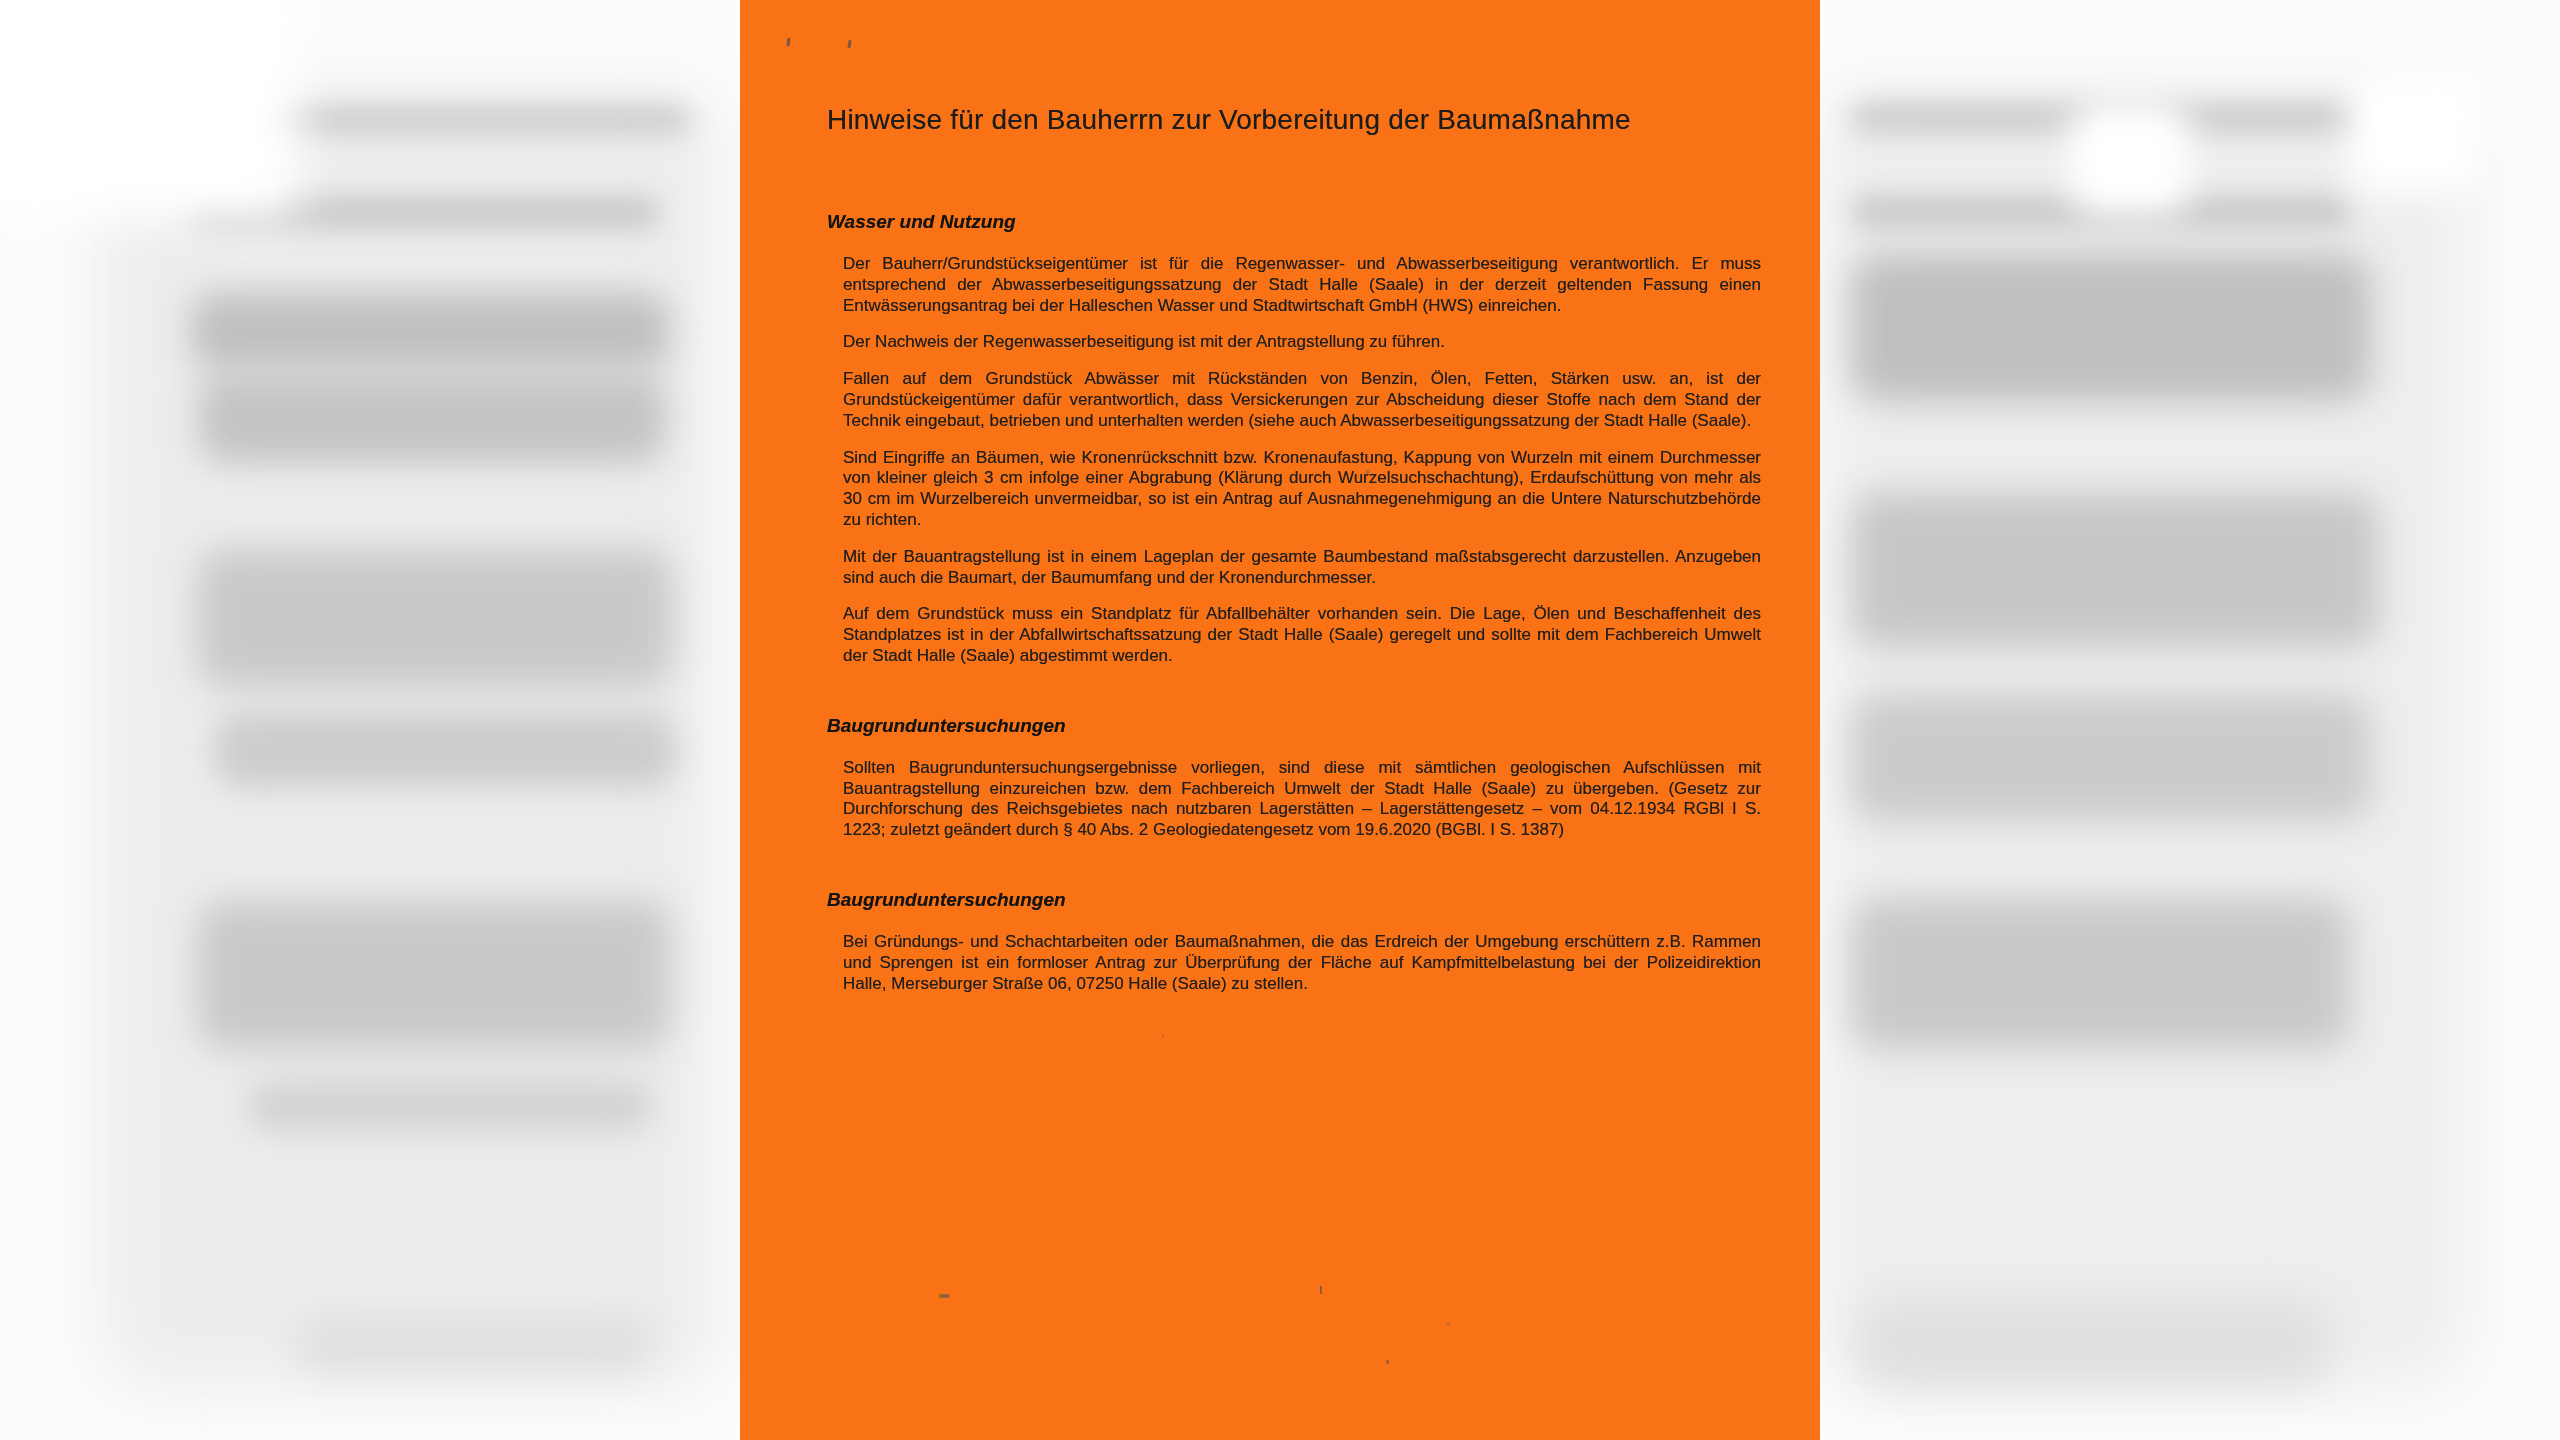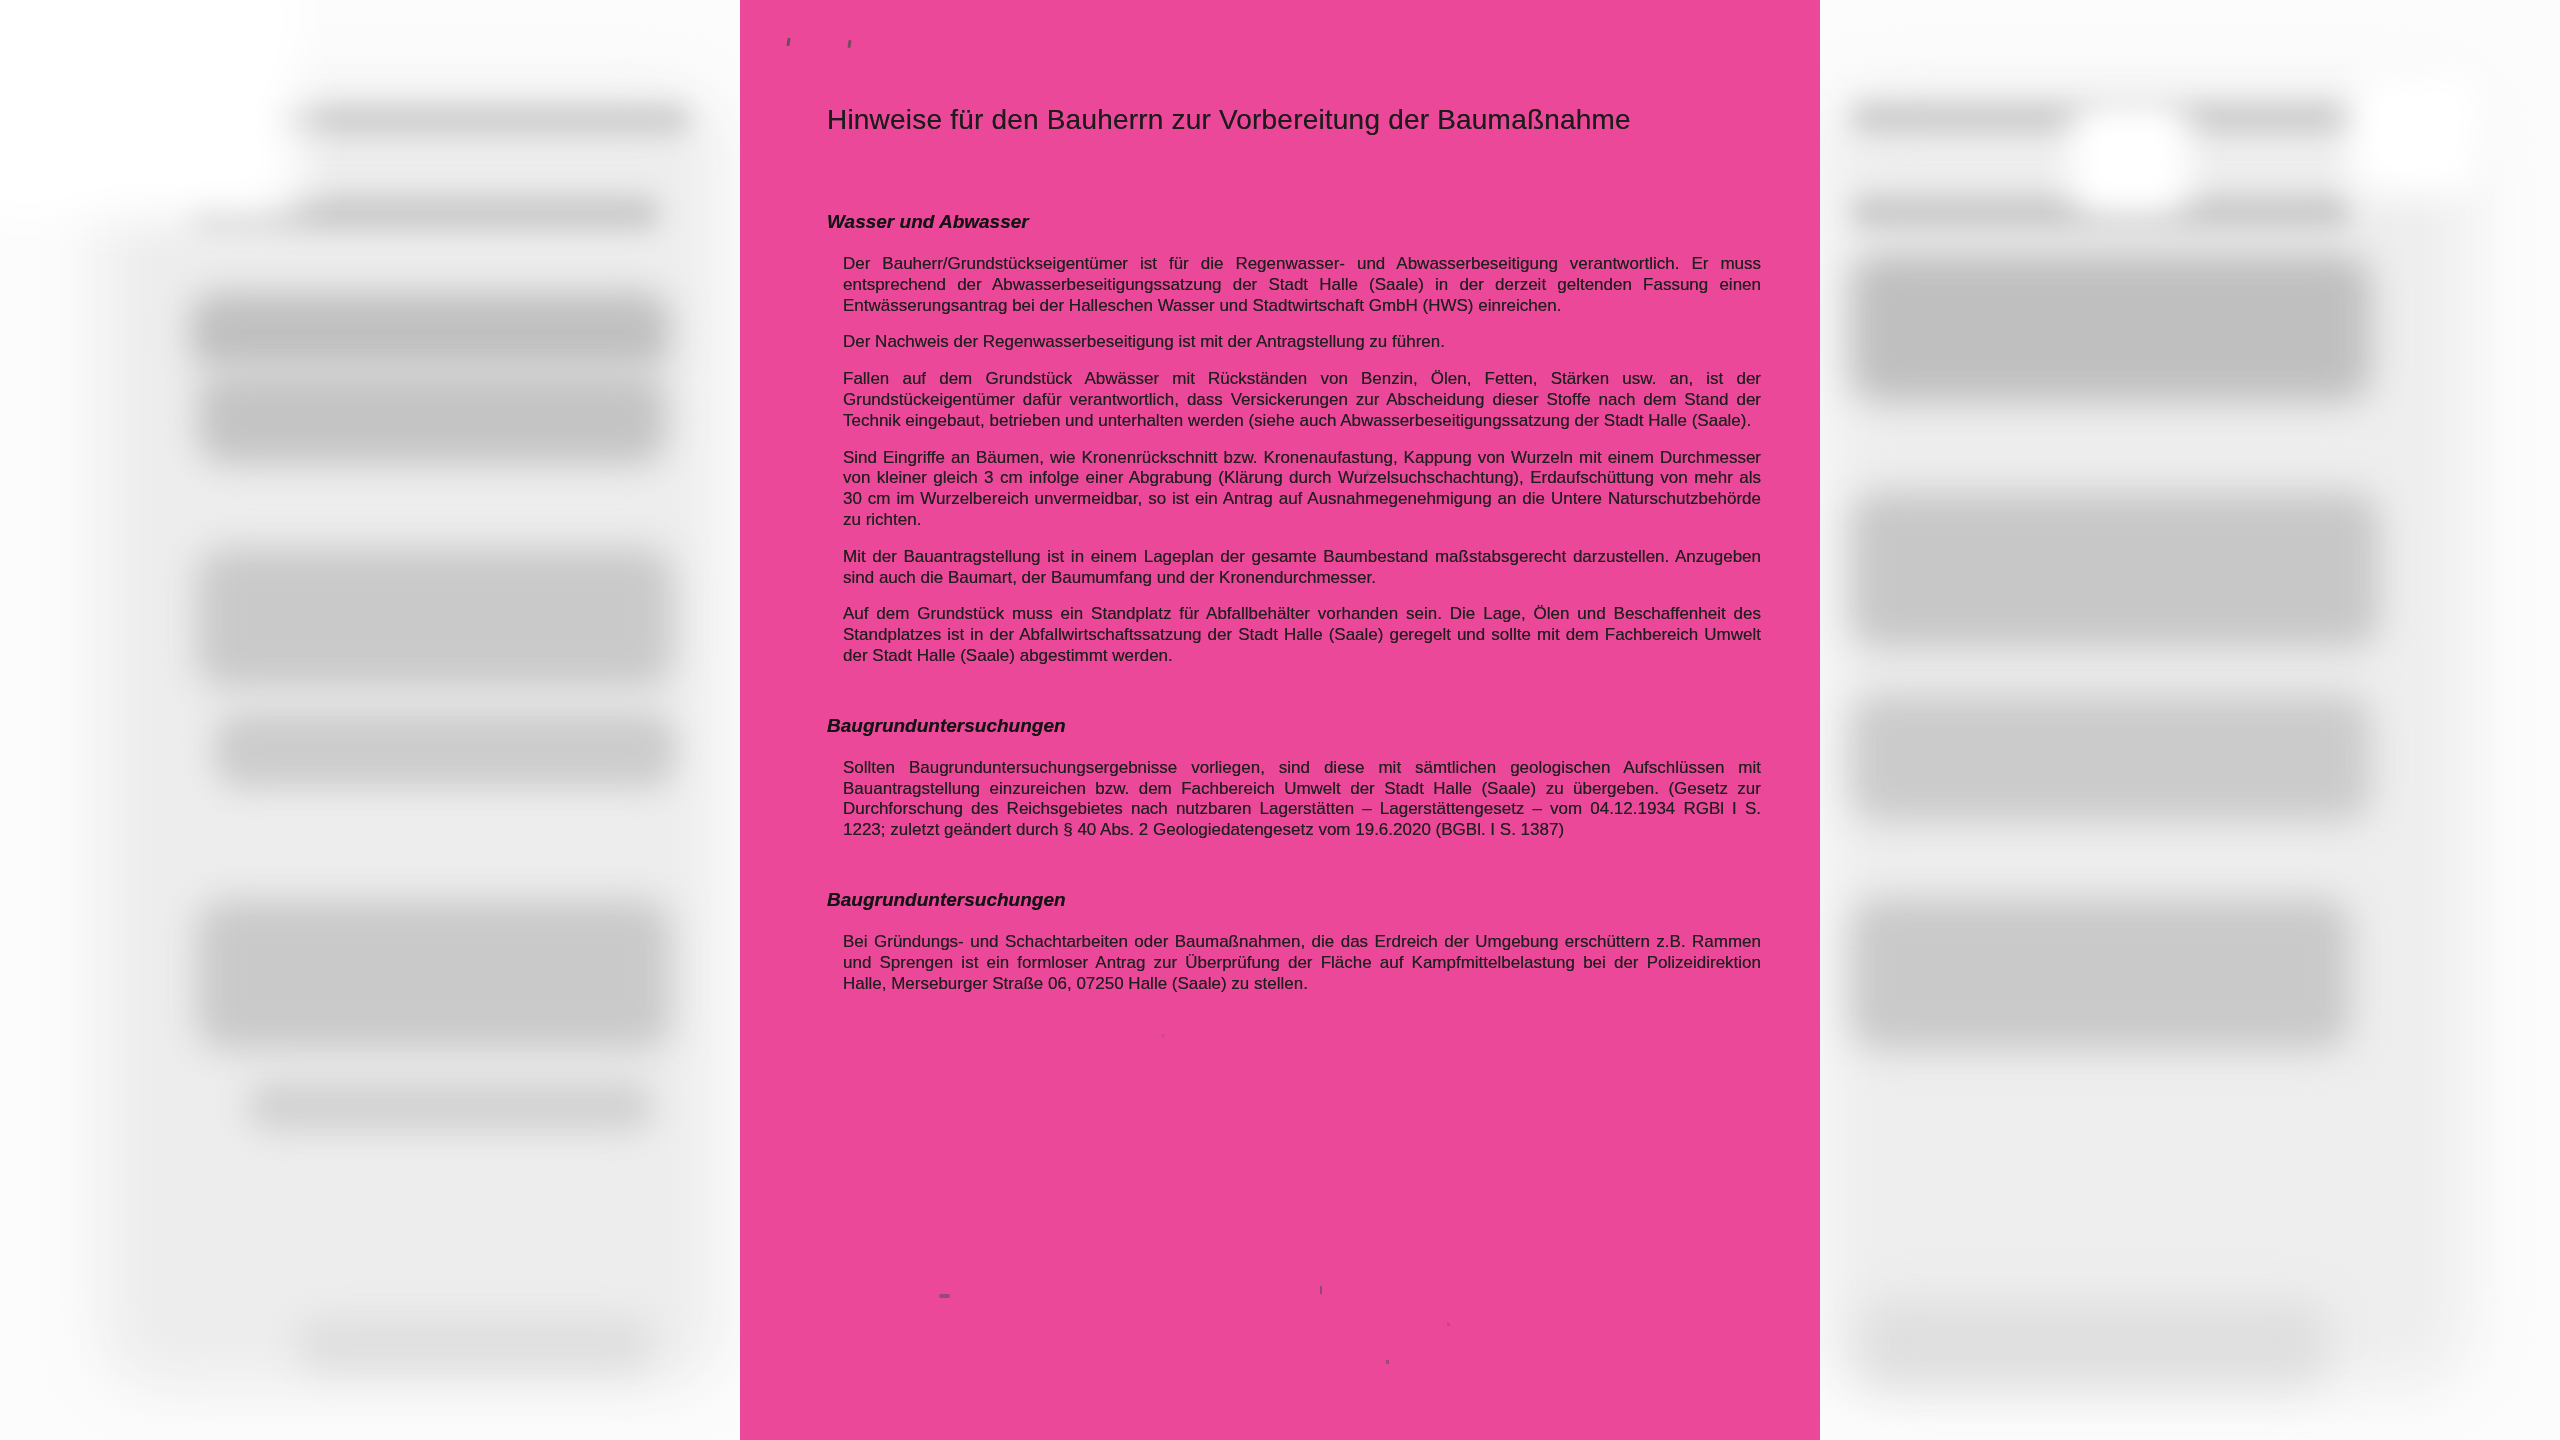--- a/index.html
+++ b/index.html
@@ -49,21 +49,21 @@
   .rcorner1 { left: 250px; top: 100px; width: 120px; height: 115px; background: #ffffff; filter: blur(18px); }
   .rcorner2 { left: 528px; top: 70px;  width: 135px; height: 125px; background: #ffffff; filter: blur(18px); }
 
   
   .page {
     position: absolute;
     left: 740px;
     top: 0;
     width: 1080px;
     height: 1440px;
-    background: #ec4899;
+    background: #f97316;
   }
   .page-content {
     box-sizing: border-box;
     width: 100%;
     height: 100%;
     padding: 105px 43px 0 87px;
     color: #202020;
     text-shadow: 0 0 0.5px rgba(25,25,25,0.65);
   }
   .doc-title {
@@ -136,21 +136,21 @@
     <div class="blob rcorner1"></div>
     <div class="blob rcorner2"></div>
   </div>
 
   <div class="page">
     <div class="page-content">
 
       <h1 class="doc-title">Hinweise für den Bauherrn zur Vorbereitung der Baumaßnahme</h1>
 
       <section class="doc-section">
-        <h2 class="section-heading">Wasser und Abwasser</h2>
+        <h2 class="section-heading">Wasser und Nutzung</h2>
         <p class="doc-para">Der Bauherr/Grundstückseigentümer ist für die Regenwasser- und Abwasserbeseitigung verantwortlich. Er muss entsprechend der Abwasserbeseitigungssatzung der Stadt Halle (Saale) in der derzeit geltenden Fassung einen Entwässerungsantrag bei der Halleschen Wasser und Stadtwirtschaft GmbH (HWS) einreichen.</p>
         <p class="doc-para">Der Nachweis der Regenwasserbeseitigung ist mit der Antragstellung zu führen.</p>
         <p class="doc-para">Fallen auf dem Grundstück Abwässer mit Rückständen von Benzin, Ölen, Fetten, Stärken usw. an, ist der Grundstückeigentümer dafür verantwortlich, dass Versickerungen zur Abscheidung dieser Stoffe nach dem Stand der Technik eingebaut, betrieben und unterhalten werden (siehe auch Abwasserbeseitigungssatzung der Stadt Halle (Saale).</p>
       </section>
 
       <section class="doc-section">
         <p class="doc-para">Sind Eingriffe an Bäumen, wie Kronenrückschnitt bzw. Kronenaufastung, Kappung von Wurzeln mit einem Durchmesser von kleiner gleich 3 cm infolge einer Abgrabung (Klärung durch Wurzelsuchschachtung), Erdaufschüttung von mehr als 30 cm im Wurzelbereich unvermeidbar, so ist ein Antrag auf Ausnahmegenehmigung an die Untere Naturschutzbehörde zu richten.</p>
         <p class="doc-para">Mit der Bauantragstellung ist in einem Lageplan der gesamte Baumbestand maßstabsgerecht darzustellen. Anzugeben sind auch die Baumart, der Baumumfang und der Kronendurchmesser.</p>
       </section>
 

